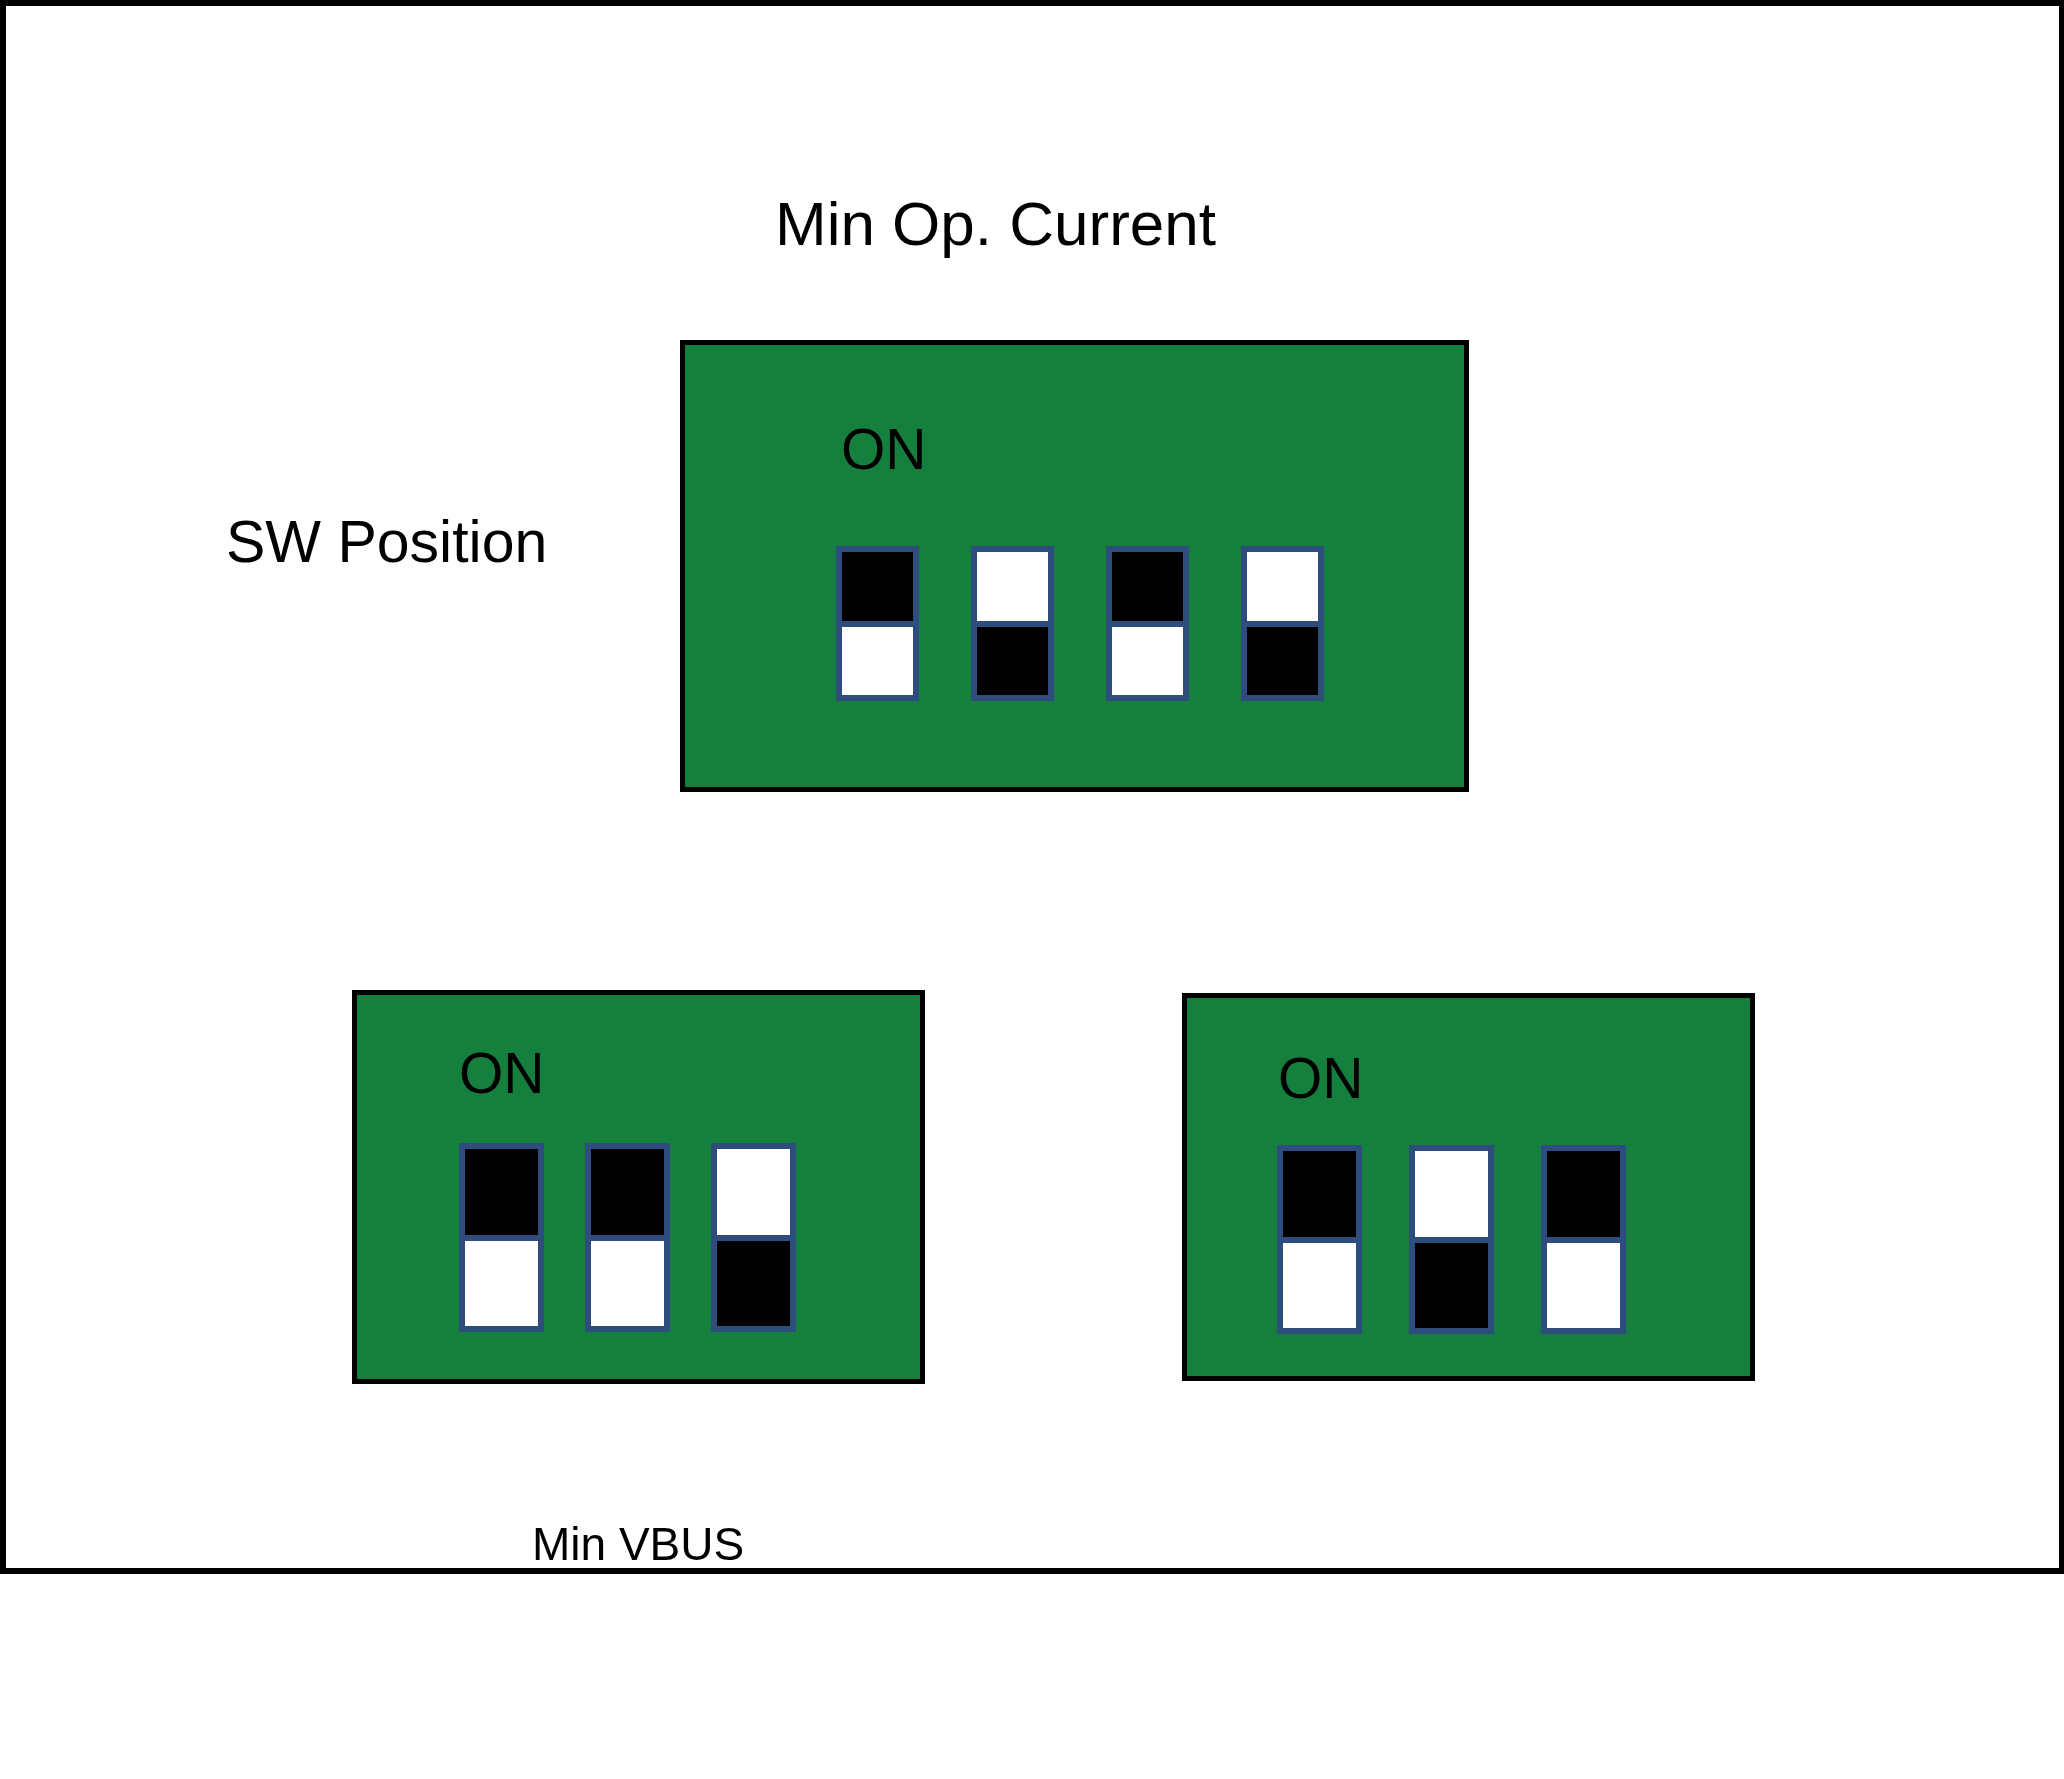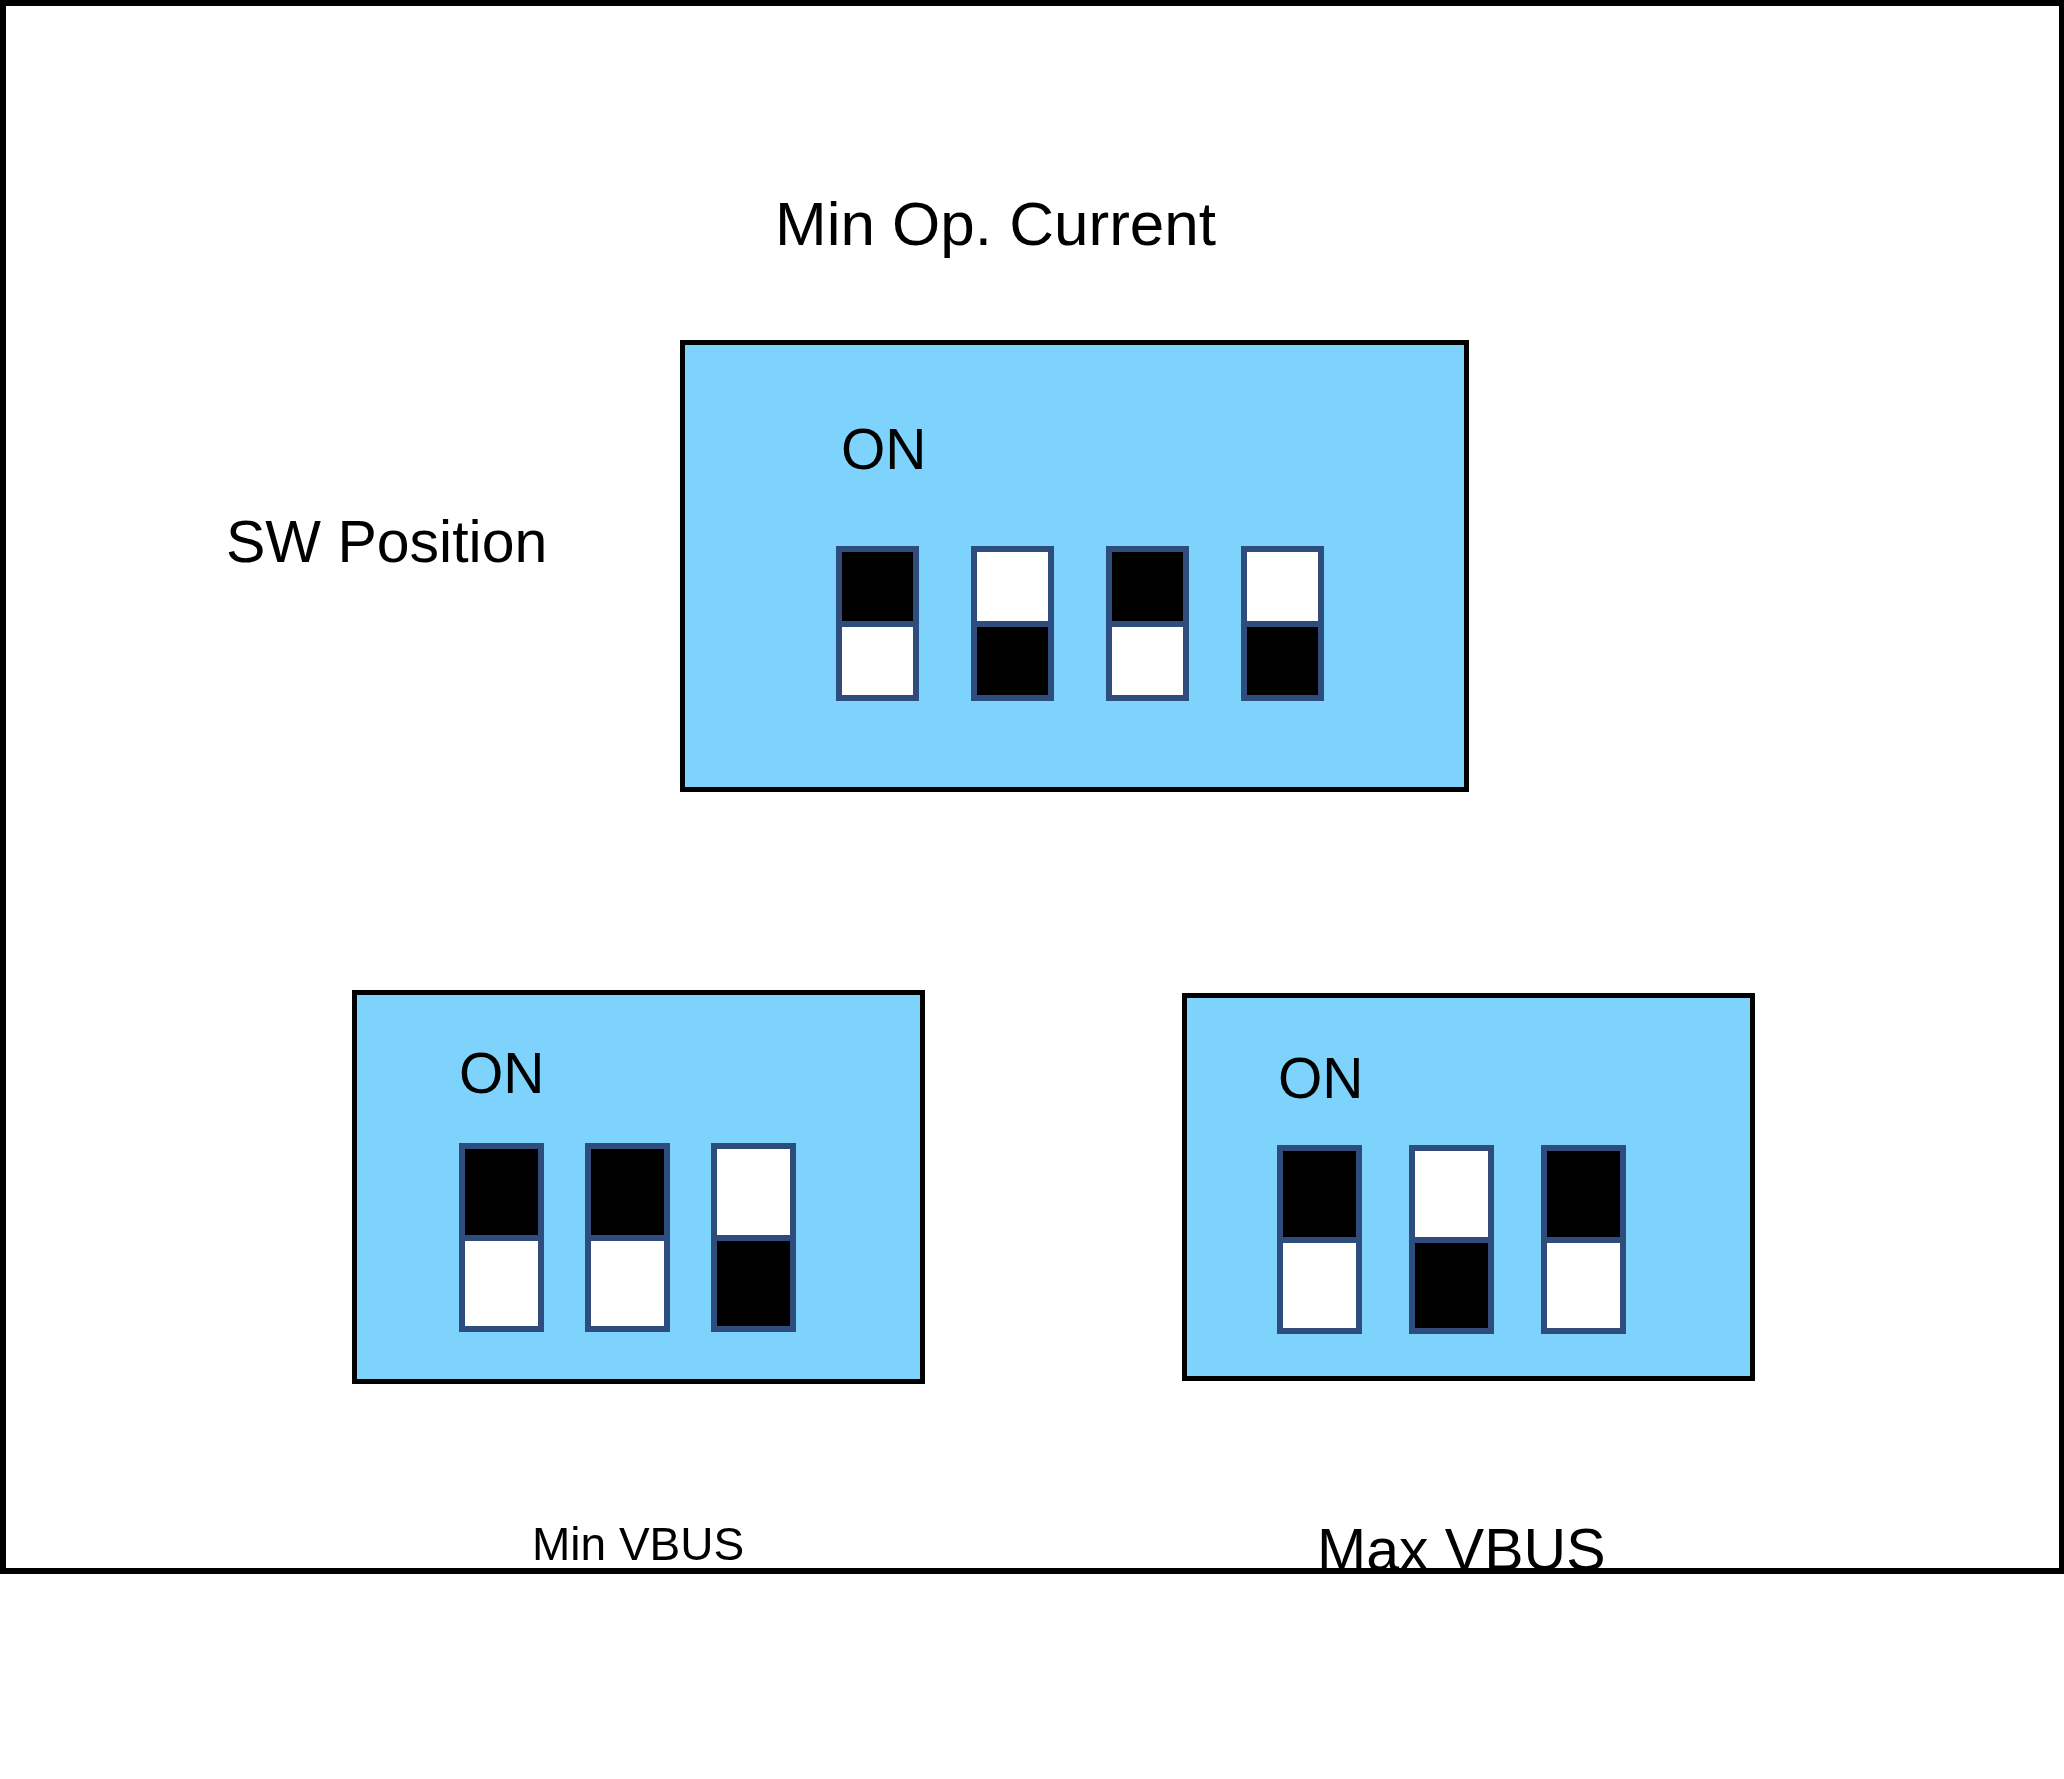--- a/index.html
+++ b/index.html
@@ -55,21 +55,21 @@
 
   #label-max-vbus {
     left: 1311px;
     top: 1514px;
     font-size: 59px;
   }
 
   
   .switch-panel {
     position: absolute;
-    background: #7dd3fc;
+    background: #15803d;
     border: 5.7px solid #000000;
     box-sizing: border-box;
   }
 
   #panel-min-op-current {
     left: 674px;
     top: 334px;
     width: 789px;
     height: 452px;
   }
@@ -237,16 +237,15 @@
       <div class="dip-switch" style="border-color: rgb(46, 77, 125);">
         <div class="dip-half top-half filled" style="border-bottom-color: rgb(46, 77, 125); background: rgb(0, 0, 0);"></div>
         <div class="dip-half"></div>
       </div>
 
     </div>
   </div>
 
   <div class="caption" id="label-min-vbus">Min VBUS</div>
 
-  <div class="caption" id="label-max-vbus">Max VBUS</div>
 
 </div>
 
 
 </body></html>

